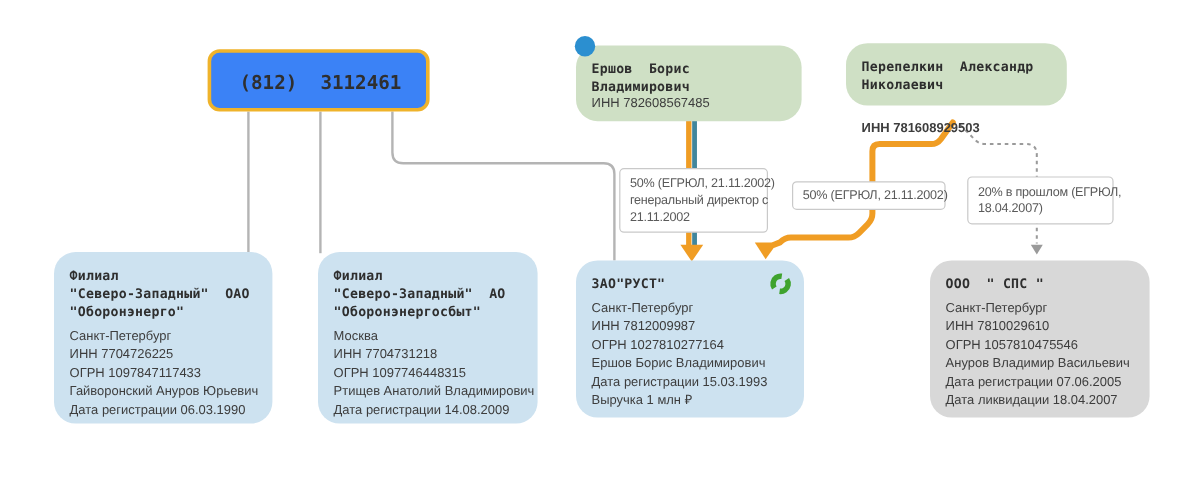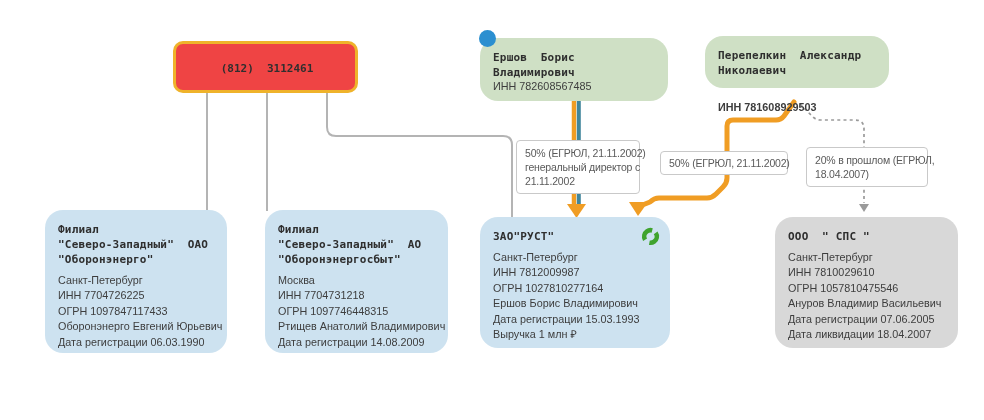--- a/index.html
+++ b/index.html
@@ -3,23 +3,23 @@
 <meta charset="utf-8">
 <style>
   html,body{margin:0;padding:0;background:#ffffff;}
   #canvas{
     position:relative;width:984px;height:420px;background:#ffffff;overflow:hidden;
     font-family:"Liberation Sans",sans-serif;color:#3d3d3d;
   }
   #connectors{position:absolute;left:0;top:0;z-index:1;}
   .node{position:absolute;z-index:2;border-radius:18px;box-sizing:border-box;padding:12px 10px 10px 13px;}
   .node-phone{
-    background:#ef4444;border:3px solid #efb32b;border-radius:10px;
+    background:#3b82f6;border:3px solid #efb32b;border-radius:10px;
     display:flex;align-items:center;justify-content:center;
-    font-family:"DejaVu Sans Mono",monospace;font-weight:bold;font-size:11px;color:#2f2f2f;
+    font-family:"DejaVu Sans Mono",monospace;font-weight:bold;font-size:16px;color:#2f2f2f;
     white-space:pre;
   }
   .node-person{background:#cfe0c5;}
   .node-company{background:#cde2f0;}
   .node-liquidated{background:#d8d8d8;}
   .node-title{
     font-family:"DejaVu Sans Mono",monospace;font-weight:bold;font-size:11px;line-height:15px;
     color:#2e2e2e;white-space:pre-wrap;letter-spacing:0.2px;
   }
   .node-inn{font-size:10.8px;color:#3d3d3d;white-space:nowrap;}
@@ -76,21 +76,21 @@
   </div>
 
   <div class="node node-company" style="left:45px;top:210px;width:182px;height:143px;">
     <div class="node-title">Филиал
 "Северо-Западный"  ОАО
 "Оборонэнерго"</div>
     <div class="node-lines">
       <div class="detail-line">Санкт-Петербург</div>
       <div class="detail-line">ИНН 7704726225</div>
       <div class="detail-line">ОГРН 1097847117433</div>
-      <div class="detail-line">Оборонэнерго Евгений Юрьевич</div>
+      <div class="detail-line">Гайворонский Ануров Юрьевич</div>
       <div class="detail-line">Дата регистрации 06.03.1990</div>
     </div>
   </div>
 
   <div class="node node-company" style="left:265px;top:210px;width:183px;height:143px;">
     <div class="node-title">Филиал
 "Северо-Западный"  АО
 "Оборонэнергосбыт"</div>
     <div class="node-lines">
       <div class="detail-line">Москва</div>

